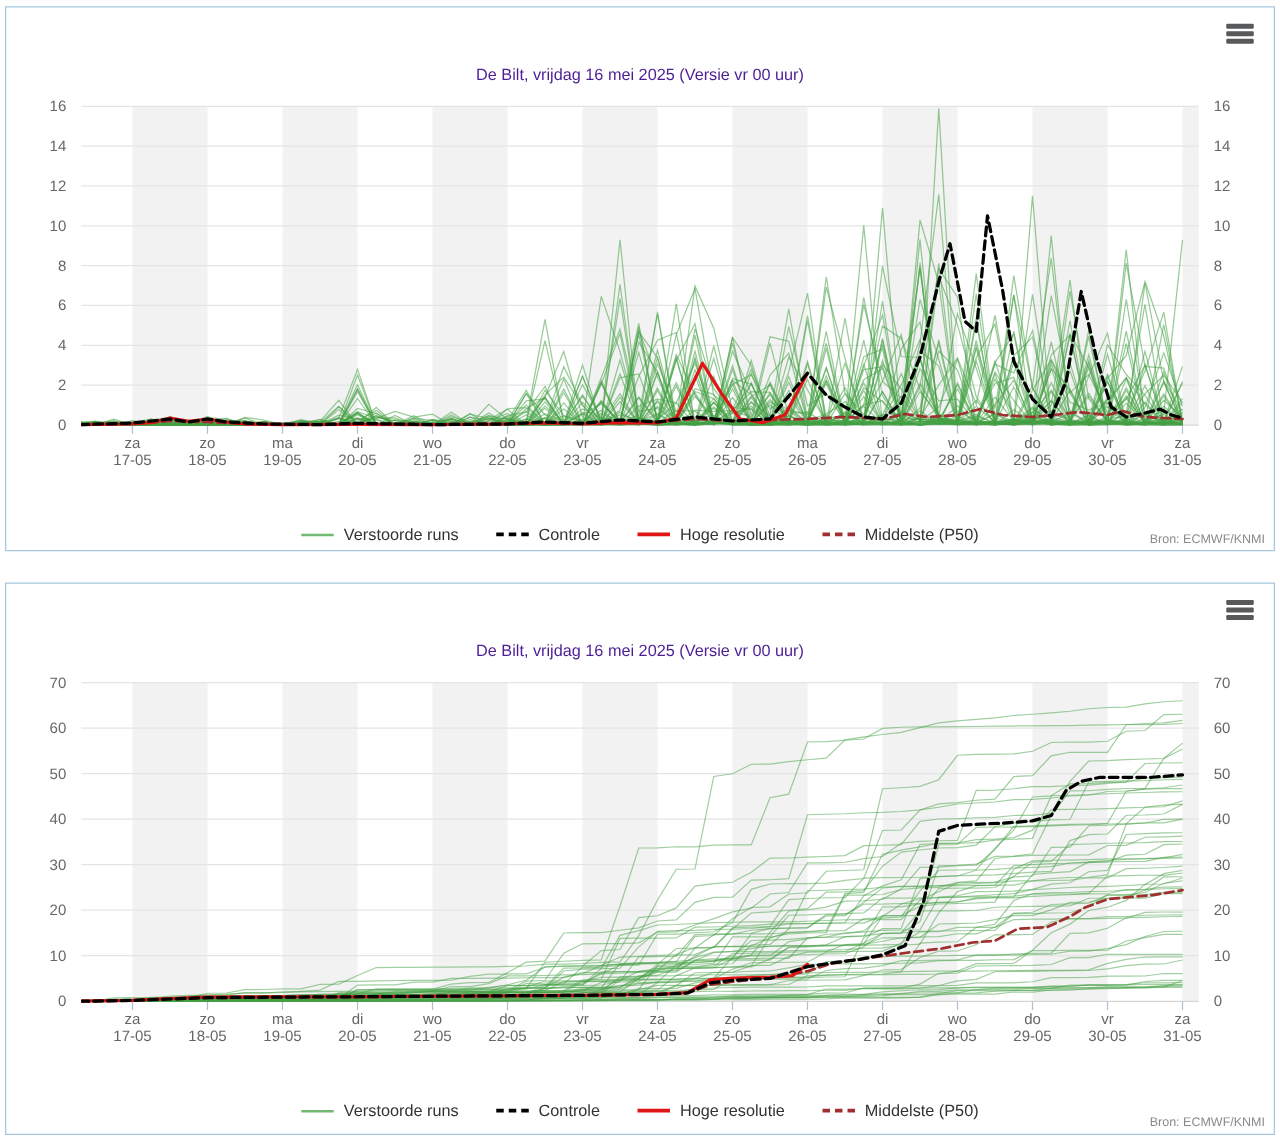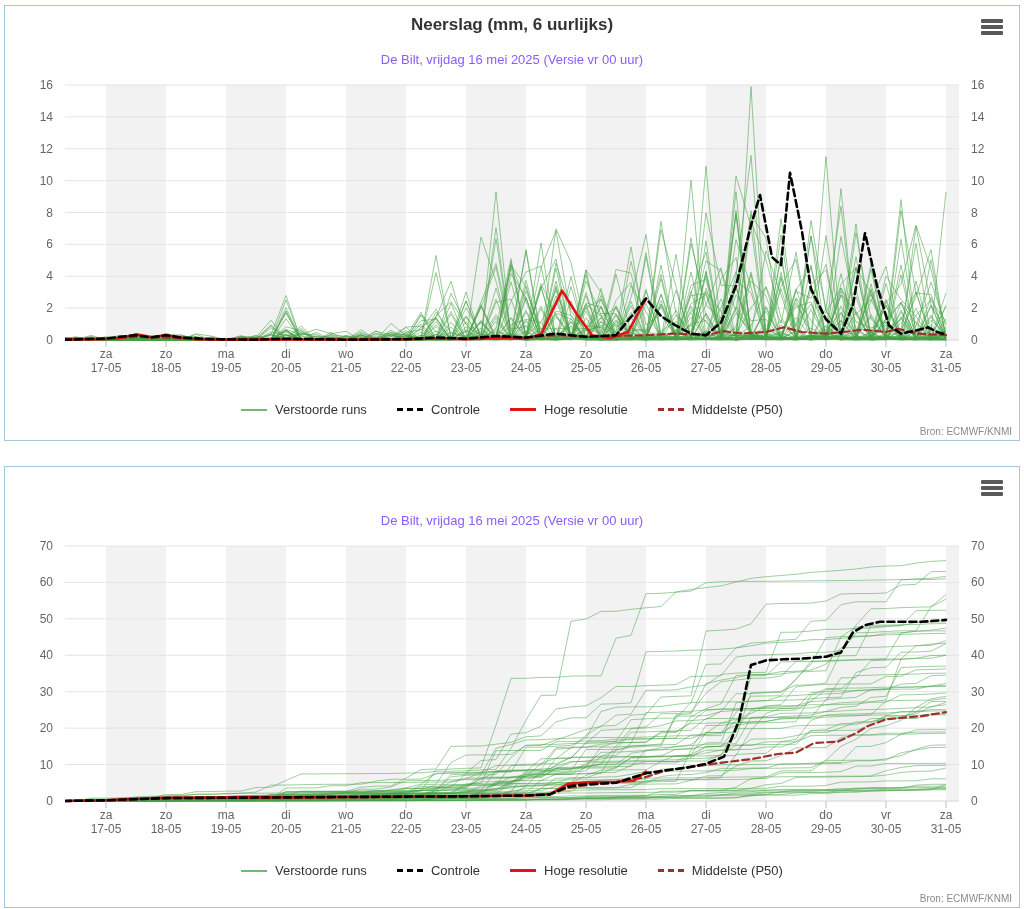--- a/index.html
+++ b/index.html
@@ -3,27 +3,27 @@
 <meta charset="utf-8">
 <style>
   html,body{margin:0;padding:0;background:#fff;width:1024px;height:909px;overflow:hidden;
     font-family:"Liberation Sans",sans-serif;}
   .panel{position:absolute;left:4px;width:1014px;background:#fff;border:1px solid #a5c9db;}
   #panel0{top:5px;height:434px;}
   #panel1{top:466px;height:440px;}
   .chart-title{position:absolute;top:9px;left:0;right:0;text-align:center;
     font-size:17px;font-weight:bold;color:#333;}
   .chart-subtitle{position:absolute;top:46px;left:0;right:0;text-align:center;
-    font-size:13px;color:#8b5cf6;}
+    font-size:13px;color:#4c1d95;}
   .plot-svg{position:absolute;top:0;left:0;}
   .menu-btn{position:absolute;top:13px;right:14px;width:24px;height:20px;cursor:pointer;}
   .menu-btn .bar{width:22px;height:3.5px;background:#58595b;border-radius:1px;margin:0 0 2.5px 0;}
   .legend{position:absolute;top:396px;left:0;right:0;display:flex;justify-content:center;
     align-items:center;gap:30px;font-size:13px;color:#333;}
-  .legend-item{display:flex;align-items:center;gap:8px;cursor:pointer;}
+  .legend-item{display:flex;align-items:center;gap:8px;cursor:pointer;margin-top:18px;}
   .legend-sample{display:inline-block;width:26px;height:0;}
   .source{position:absolute;right:7px;bottom:3px;font-size:10px;color:#8a8a8a;margin-top:42px;}
   text{font-family:"Liberation Sans",sans-serif;}
 </style>
 </head>
 <body>
 
 <div class="panel" id="panel0">
   <svg class="plot-svg" id="svg0" width="1014" height="380" viewBox="0 0 1014 380">
       <g>
@@ -172,21 +172,20 @@
           <polyline points="59.0,333.8 71.0,332.2 86.0,333.9 101.0,333.9 116.0,333.9 131.0,333.9 146.0,334.0 161.0,334.0 176.0,333.9 191.0,334.0 206.0,333.8 221.0,333.9 236.0,333.8 251.0,331.4 266.0,334.0 281.0,320.8 296.0,324.8 311.0,333.9 326.0,332.6 341.0,334.0 356.0,323.8 371.0,333.7 386.0,333.7 401.0,333.5 416.0,333.5 431.0,328.9 446.0,333.2 461.0,330.7 476.0,330.6 491.0,333.0 506.0,311.6 521.0,330.9 536.0,329.5 551.0,331.5 566.0,319.6 581.0,332.6 596.0,333.9 611.0,333.9 626.0,332.0 641.0,332.5 656.0,326.6 671.0,331.5 686.0,332.8 701.0,332.8 716.0,325.8 731.0,207.6 746.0,329.5 761.0,332.7 776.0,270.7 791.0,320.8 806.0,230.1 821.0,304.6 836.0,329.3 851.0,333.0 866.0,330.2 881.0,332.4 896.0,329.2 911.0,332.4 926.0,329.6 941.0,333.4"></polyline>
           <polyline points="59.0,334.0 71.0,333.9 86.0,331.9 101.0,334.0 116.0,333.5 131.0,334.0 146.0,334.0 161.0,333.9 176.0,333.9 191.0,333.9 206.0,334.0 221.0,334.0 236.0,334.0 251.0,332.4 266.0,319.1 281.0,333.4 296.0,333.9 311.0,334.0 326.0,333.9 341.0,329.8 356.0,334.0 371.0,333.7 386.0,326.5 401.0,329.4 416.0,333.6 431.0,333.7 446.0,333.1 461.0,333.9 476.0,296.2 491.0,257.4 506.0,323.0 521.0,320.7 536.0,332.8 551.0,331.8 566.0,331.9 581.0,333.3 596.0,333.2 611.0,333.9 626.0,333.9 641.0,332.6 656.0,332.1 671.0,332.3 686.0,333.9 701.0,333.7 716.0,334.0 731.0,288.8 746.0,314.7 761.0,313.4 776.0,332.3 791.0,333.9 806.0,321.9 821.0,331.4 836.0,267.6 851.0,333.7 866.0,284.3 881.0,332.9 896.0,331.5 911.0,331.0 926.0,325.6 941.0,333.2"></polyline>
           <polyline points="59.0,334.0 71.0,334.0 86.0,333.9 101.0,331.7 116.0,334.0 131.0,333.6 146.0,333.8 161.0,333.9 176.0,333.9 191.0,334.0 206.0,334.0 221.0,333.9 236.0,332.1 251.0,332.2 266.0,328.2 281.0,333.9 296.0,332.7 311.0,333.9 326.0,332.4 341.0,334.0 356.0,333.2 371.0,332.8 386.0,333.1 401.0,334.0 416.0,331.6 431.0,334.0 446.0,333.4 461.0,310.0 476.0,333.2 491.0,332.1 506.0,312.2 521.0,332.1 536.0,322.6 551.0,322.9 566.0,333.4 581.0,329.8 596.0,333.6 611.0,333.3 626.0,334.0 641.0,285.0 656.0,333.5 671.0,332.9 686.0,332.7 701.0,264.8 716.0,333.9 731.0,326.9 746.0,330.6 761.0,332.4 776.0,327.4 791.0,331.4 806.0,333.9 821.0,330.9 836.0,331.9 851.0,332.2 866.0,330.8 881.0,293.3 896.0,333.0 911.0,333.1 926.0,333.9 941.0,328.9"></polyline>
           <polyline points="59.0,333.9 71.0,333.9 86.0,333.7 101.0,334.0 116.0,334.0 131.0,333.8 146.0,330.2 161.0,333.8 176.0,333.9 191.0,333.6 206.0,331.1 221.0,334.0 236.0,332.6 251.0,333.0 266.0,333.5 281.0,332.9 296.0,319.8 311.0,334.0 326.0,333.8 341.0,333.9 356.0,333.9 371.0,333.9 386.0,333.8 401.0,328.1 416.0,333.5 431.0,332.8 446.0,333.2 461.0,329.4 476.0,332.8 491.0,331.5 506.0,333.2 521.0,243.5 536.0,330.4 551.0,307.2 566.0,313.0 581.0,332.6 596.0,333.8 611.0,333.5 626.0,331.7 641.0,331.6 656.0,333.3 671.0,332.3 686.0,328.6 701.0,332.5 716.0,324.1 731.0,329.9 746.0,215.6 761.0,253.5 776.0,311.4 791.0,333.1 806.0,258.9 821.0,330.5 836.0,330.0 851.0,332.8 866.0,331.7 881.0,331.5 896.0,332.0 911.0,333.8 926.0,318.8 941.0,332.8"></polyline>
         </g>
         <polyline points="59.0,333.7 101.0,333.2 131.0,330.8 161.0,331.6 191.0,333.2 251.0,333.5 281.0,333.0 341.0,333.5 401.0,333.0 431.0,332.1 461.0,332.4 491.0,330.8 521.0,331.6 551.0,329.2 581.0,330.8 611.0,330.0 641.0,329.2 671.0,327.6 701.0,329.2 719.0,325.2 737.0,327.6 761.0,326.0 779.0,321.3 797.0,326.0 821.0,327.6 839.0,326.0 857.0,323.6 881.0,326.0 893.0,322.8 911.0,327.6 926.0,328.4 941.0,329.2" fill="none" stroke="#a03030" stroke-width="2.2" stroke-linejoin="round" stroke-linecap="round" stroke-dasharray="7,4"></polyline>
         <polyline points="59.0,333.7 101.0,333.0 116.0,332.1 131.0,328.4 146.0,331.1 161.0,329.2 176.0,331.6 191.0,333.2 221.0,333.7 281.0,333.5 341.0,333.7 401.0,333.2 431.0,332.4 461.0,333.2 491.0,332.1 521.0,332.4 536.0,328.4 557.0,284.6 572.0,308.5 587.0,329.2 605.0,332.1 623.0,326.0 641.0,292.6" fill="none" stroke="#e01515" stroke-width="2.6" stroke-linejoin="round" stroke-linecap="round"></polyline>
         <polyline points="59.0,333.7 101.0,332.4 116.0,330.8 131.0,329.2 146.0,331.6 161.0,329.2 176.0,331.6 206.0,333.2 251.0,333.7 281.0,332.7 341.0,333.7 401.0,333.2 431.0,331.6 461.0,332.7 491.0,330.0 521.0,331.6 551.0,327.6 581.0,330.8 611.0,329.2 641.0,292.6 656.0,310.1 671.0,319.7 686.0,327.6 701.0,329.2 716.0,316.5 731.0,279.8 746.0,219.3 755.0,189.0 767.0,251.1 776.0,259.1 785.0,166.7 797.0,225.6 806.0,283.0 821.0,313.3 836.0,327.6 848.0,298.9 860.0,227.2 872.0,279.8 884.0,319.7 896.0,327.6 911.0,324.4 923.0,321.3 932.0,326.0 941.0,328.4" fill="none" stroke="#000000" stroke-width="2.6" stroke-linejoin="round" stroke-linecap="round" stroke-dasharray="7,4"></polyline>
       </g>
     </svg>
-  <div class="chart-title">Neerslag (mm, 6 uurlijks)</div>
   <div class="chart-subtitle">De Bilt, vrijdag 16 mei 2025 (Versie vr 00 uur)</div>
   <div class="menu-btn">
     <div>
       <div class="bar"></div>
         <div class="bar"></div>
         <div class="bar"></div>
     </div>
   </div>
   <div class="legend">
     <div class="legend-item">

